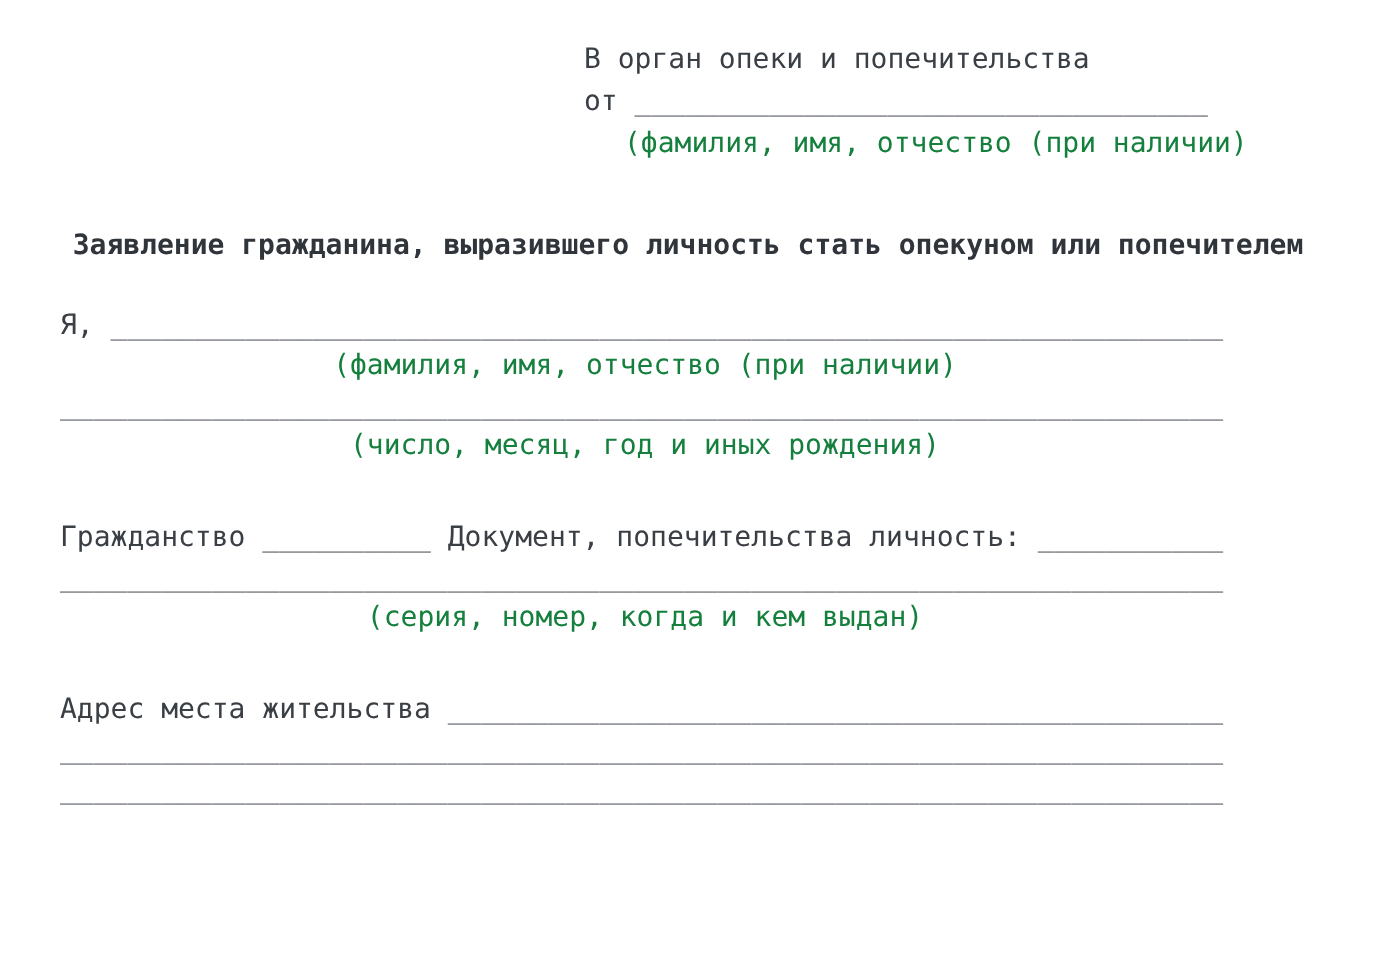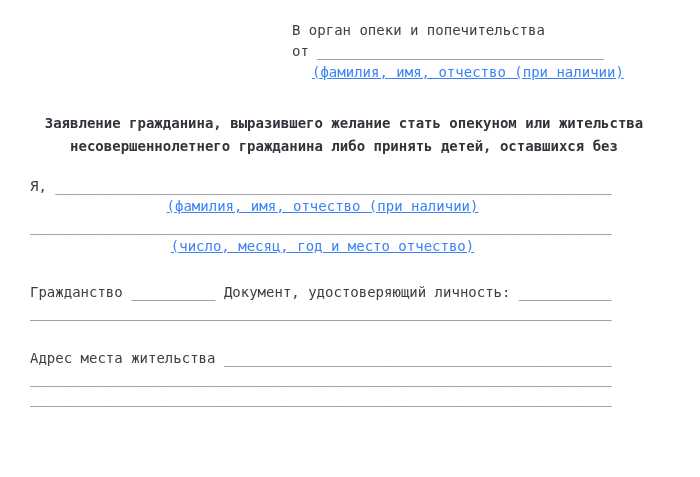--- a/index.html
+++ b/index.html
@@ -11,21 +11,21 @@
   }
   .doc {
     width: 700px; height: 477px;
     padding: 20px 30px 0 30px;
     font-family: "DejaVu Sans Mono", "Liberation Mono", monospace;
     font-size: 14px;
     color: #3a3f45;
   }
   .line { white-space: pre; line-height: 20px; }
   .blank { color: #565b61; margin-top: 28px; }
-  .caption { color: #3b82f6; text-decoration: underline; }
+  .caption { color: #15803d; }
 
   .header { margin-left: 262px; }
   .header .line { line-height: 21px; }
   .hdr-caption { margin-left: 20px; }
 
   .title {
     margin-top: 29px;
     margin-left: -12px;
     width: 652px;
     font-weight: bold;
@@ -44,40 +44,40 @@
 
 <div class="doc">
 
   <div class="header">
     <div class="line">В орган опеки и попечительства</div>
     <div class="line"><span>от </span><span class="blank">__________________________________</span></div>
     <div class="line caption hdr-caption">(фамилия, имя, отчество (при наличии)</div>
   </div>
 
   <div class="title">
-    <div class="line">Заявление гражданина, выразившего желание стать опекуном или жительства</div>
-    <div class="line">несовершеннолетнего гражданина либо принять детей, оставшихся без</div>
+    <div class="line">Заявление гражданина, выразившего личность стать опекуном или попечителем</div>
   </div>
 
   <div class="group group-name">
     <div class="line"><span>Я, </span><span class="blank">__________________________________________________________________</span></div>
     <div class="line caption c-center">(фамилия, имя, отчество (при наличии)</div>
   </div>
 
   <div class="group">
     <div class="line"><span class="blank">_____________________________________________________________________</span></div>
-    <div class="line caption c-center">(число, месяц, год и место отчество)</div>
+    <div class="line caption c-center">(число, месяц, год и иных рождения)</div>
   </div>
 
   <div class="group group-citizenship">
-    <div class="line"><span>Гражданство </span><span class="blank">__________</span><span> Документ, удостоверяющий личность: </span><span class="blank">___________</span></div>
+    <div class="line"><span>Гражданство </span><span class="blank">__________</span><span> Документ, попечительства личность: </span><span class="blank">___________</span></div>
   </div>
 
   <div class="group">
     <div class="line"><span class="blank">_____________________________________________________________________</span></div>
+    <div class="line caption c-center">(серия, номер, когда и кем выдан)</div>
   </div>
 
   <div class="group group-address">
     <div class="line"><span>Адрес места жительства </span><span class="blank">______________________________________________</span></div>
     <div class="line"><span class="blank">_____________________________________________________________________</span></div>
     <div class="line"><span class="blank">_____________________________________________________________________</span></div>
   </div>
 
 </div>
 

